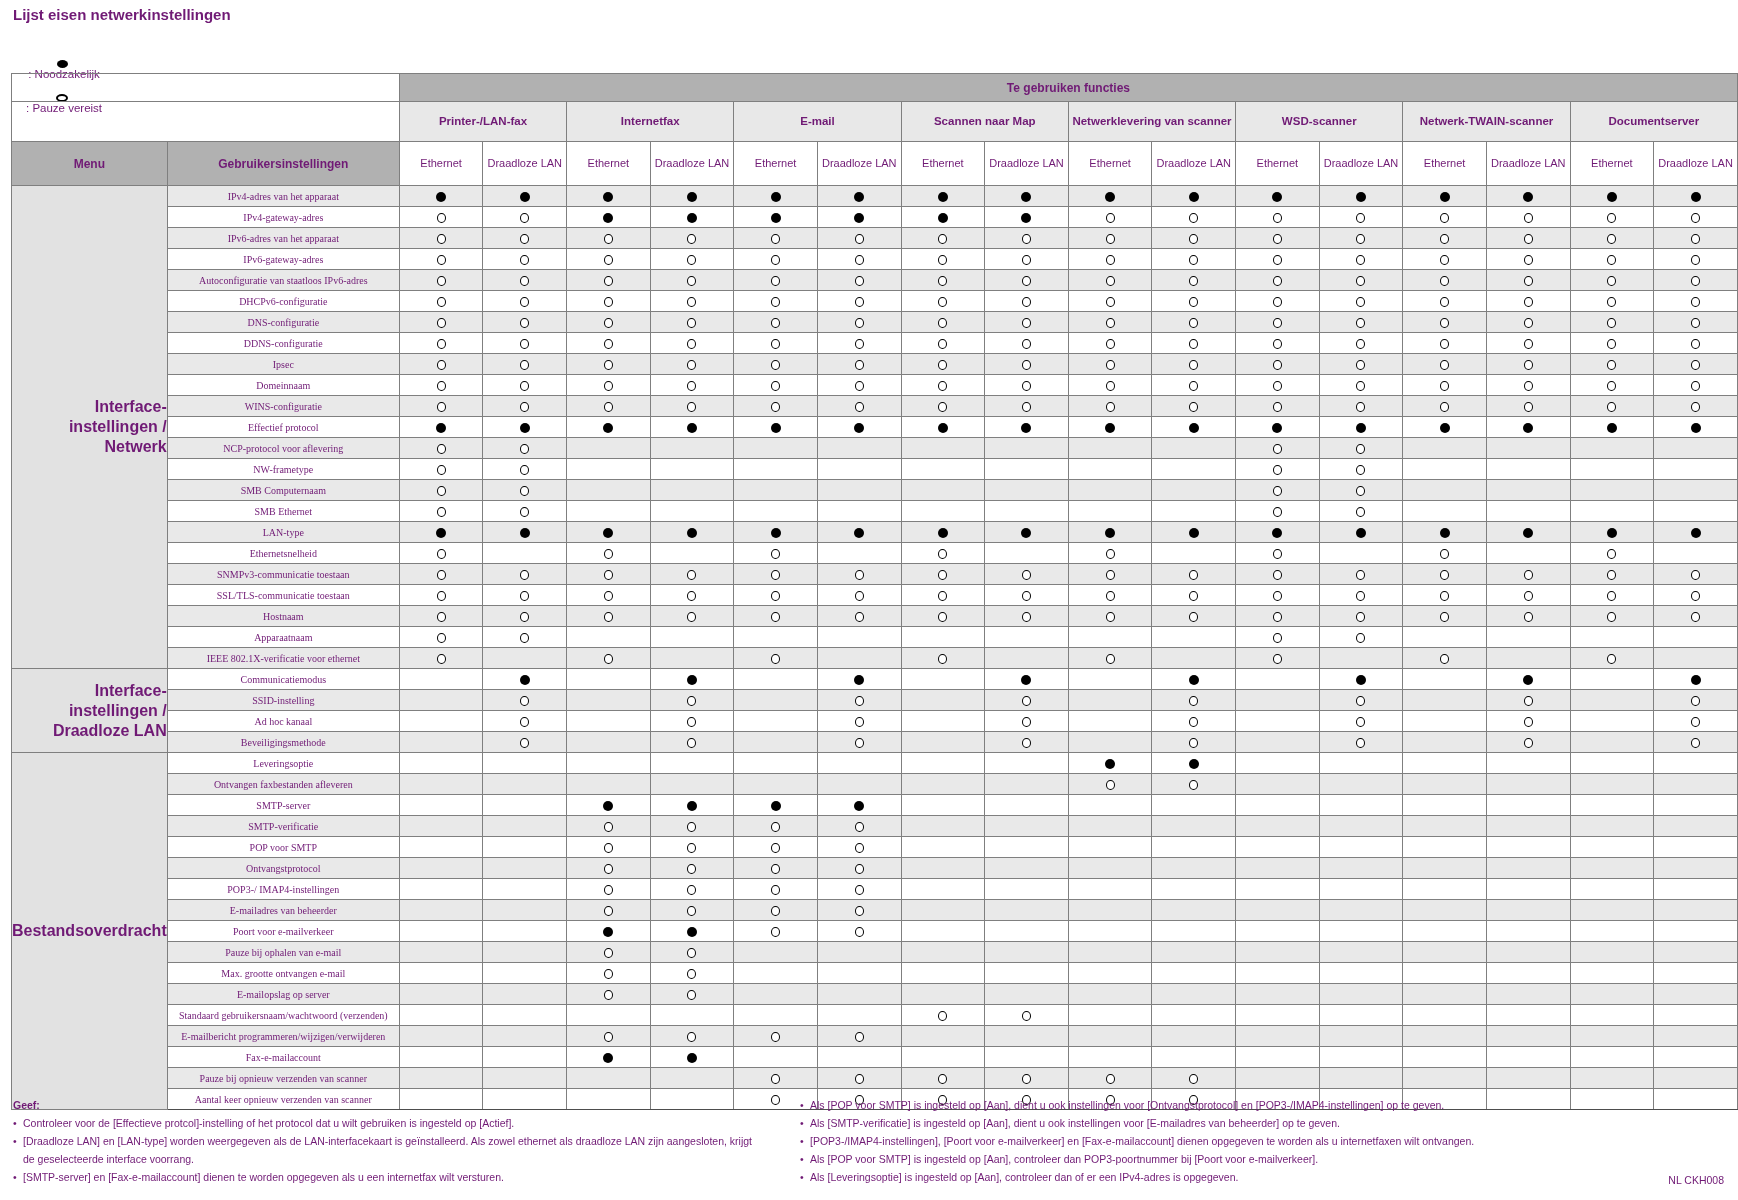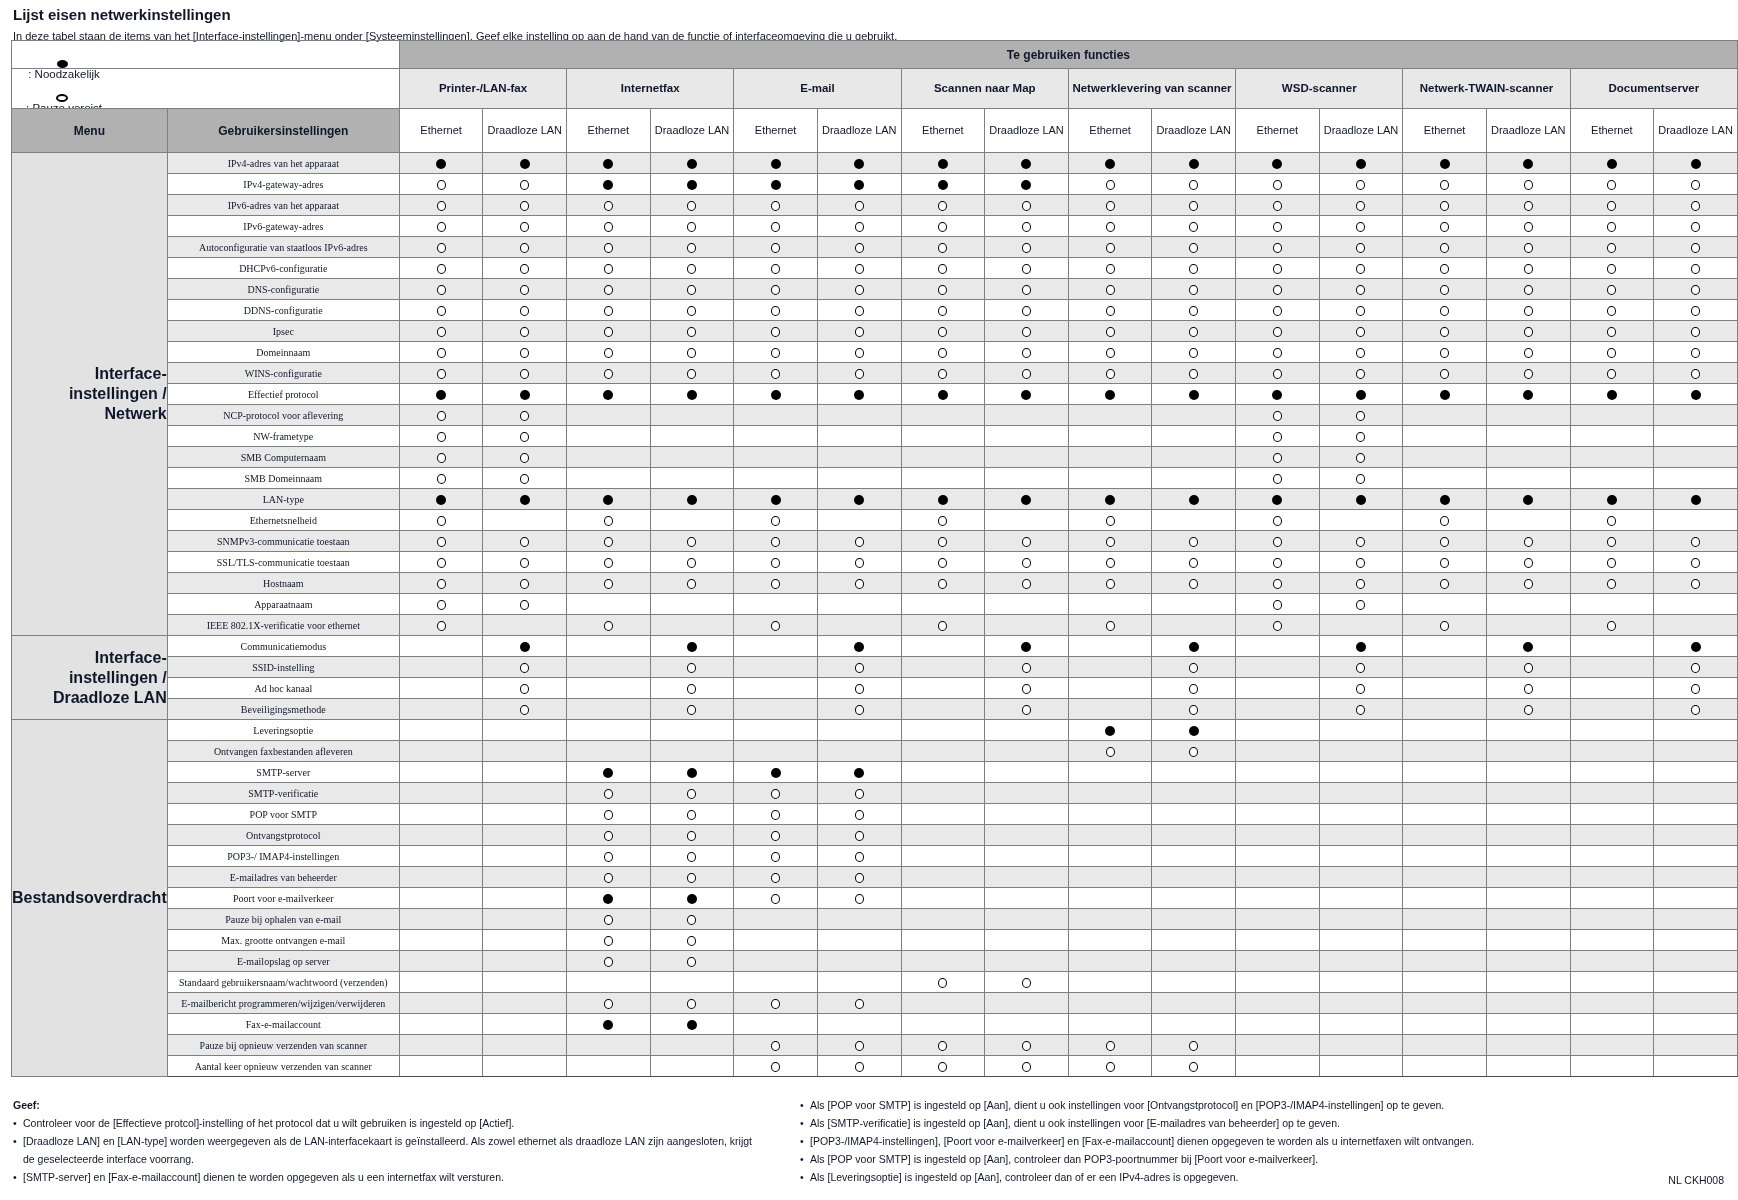--- a/index.html
+++ b/index.html
@@ -1,30 +1,30 @@
 <!DOCTYPE html>
 <html><head>
 <meta charset="utf-8">
 <style>
   html,body{margin:0;padding:0;background:#ffffff;}
   .page{
     position:relative;width:1738px;height:1200px;background:#fff;
-    font-family:"Liberation Sans",sans-serif;color:#0f172a;overflow:hidden;
+    font-family:"Liberation Sans",sans-serif;color:#701a75;overflow:hidden;
   }
   .title{position:absolute;left:13px;top:6px;font-size:15px;font-weight:bold;margin:0;}
   .subtitle{position:absolute;left:13px;top:30px;font-size:11px;margin:0;white-space:nowrap;}
   .legend{position:absolute;left:22px;top:60px;font-size:11.5px;}
   .legend-row{display:flex;align-items:center;height:20px;margin-bottom:14px;flex-direction:column;}
   .dot{display:inline-block;border-radius:50%;}
   .dot.filled{width:11px;height:11px;background:#000;}
   .dot.open{width:8px;height:8px;background:#fff;border:2px solid #000;}
   .legend .lbl{margin-left:4px;}
 
   table.grid{
-    position:absolute;left:11px;top:40px;border-collapse:collapse;table-layout:fixed;
+    position:absolute;left:11px;top:73px;border-collapse:collapse;table-layout:fixed;
     font-size:10px;
   }
   table.grid td, table.grid th{border:1px solid #7f7f7f;padding:0;overflow:hidden;}
   td.ghost{border:none;background:transparent;}
   th.hdr-top{background:#b1b1b1;font-size:12px;font-weight:bold;height:27px;border:1px solid #4d4d4d;}
   th.fn{background:#e8e8e8;font-size:11.5px;font-weight:bold;height:39px;line-height:1.15;padding:0 4px;}
   th.dark{background:#b1b1b1;font-size:12px;font-weight:bold;height:43px;}
   th.sub{background:#ffffff;font-size:11px;font-weight:normal;line-height:1.2;margin-top:25px;}
   tbody td{height:20px;background:#fff;}
   tr.alt td{background:#e9e9e9;}
@@ -42,21 +42,20 @@
   .note-head{font-weight:bold;}
   .note-line{position:relative;padding-left:10px;}
   .note-line .bullet{position:absolute;left:0;}
   .doc-code{position:absolute;right:14px;bottom:14px;font-size:10.5px;}
 </style>
 </head>
 <body>
 
 <div class="page">
   <h1 class="title">Lijst eisen netwerkinstellingen</h1>
-  <p class="subtitle">In deze tabel staan de items van het [Interface-instellingen]-menu onder [Systeeminstellingen]. Geef elke instelling op aan de hand van de functie of interfaceomgeving die u gebruikt.</p>
 
   <div class="legend">
     <div class="legend-row">
       <span class="dot filled"></span>
       <span class="lbl">: Noodzakelijk</span>
     </div>
     <div class="legend-row">
       <span class="dot open"></span>
       <span class="lbl">: Pauze vereist</span>
     </div>
@@ -401,21 +400,21 @@
           <td class="mark"></td>
           <td class="mark"></td>
           <td class="mark"><span class="dot open"></span></td>
           <td class="mark"><span class="dot open"></span></td>
           <td class="mark"></td>
           <td class="mark"></td>
           <td class="mark"></td>
           <td class="mark"></td>
         </tr>
         <tr class="">
-          <td class="label">SMB Domeinnaam</td>
+          <td class="label">SMB Ethernet</td>
           <td class="mark"><span class="dot open"></span></td>
           <td class="mark"><span class="dot open"></span></td>
           <td class="mark"></td>
           <td class="mark"></td>
           <td class="mark"></td>
           <td class="mark"></td>
           <td class="mark"></td>
           <td class="mark"></td>
           <td class="mark"></td>
           <td class="mark"></td>

